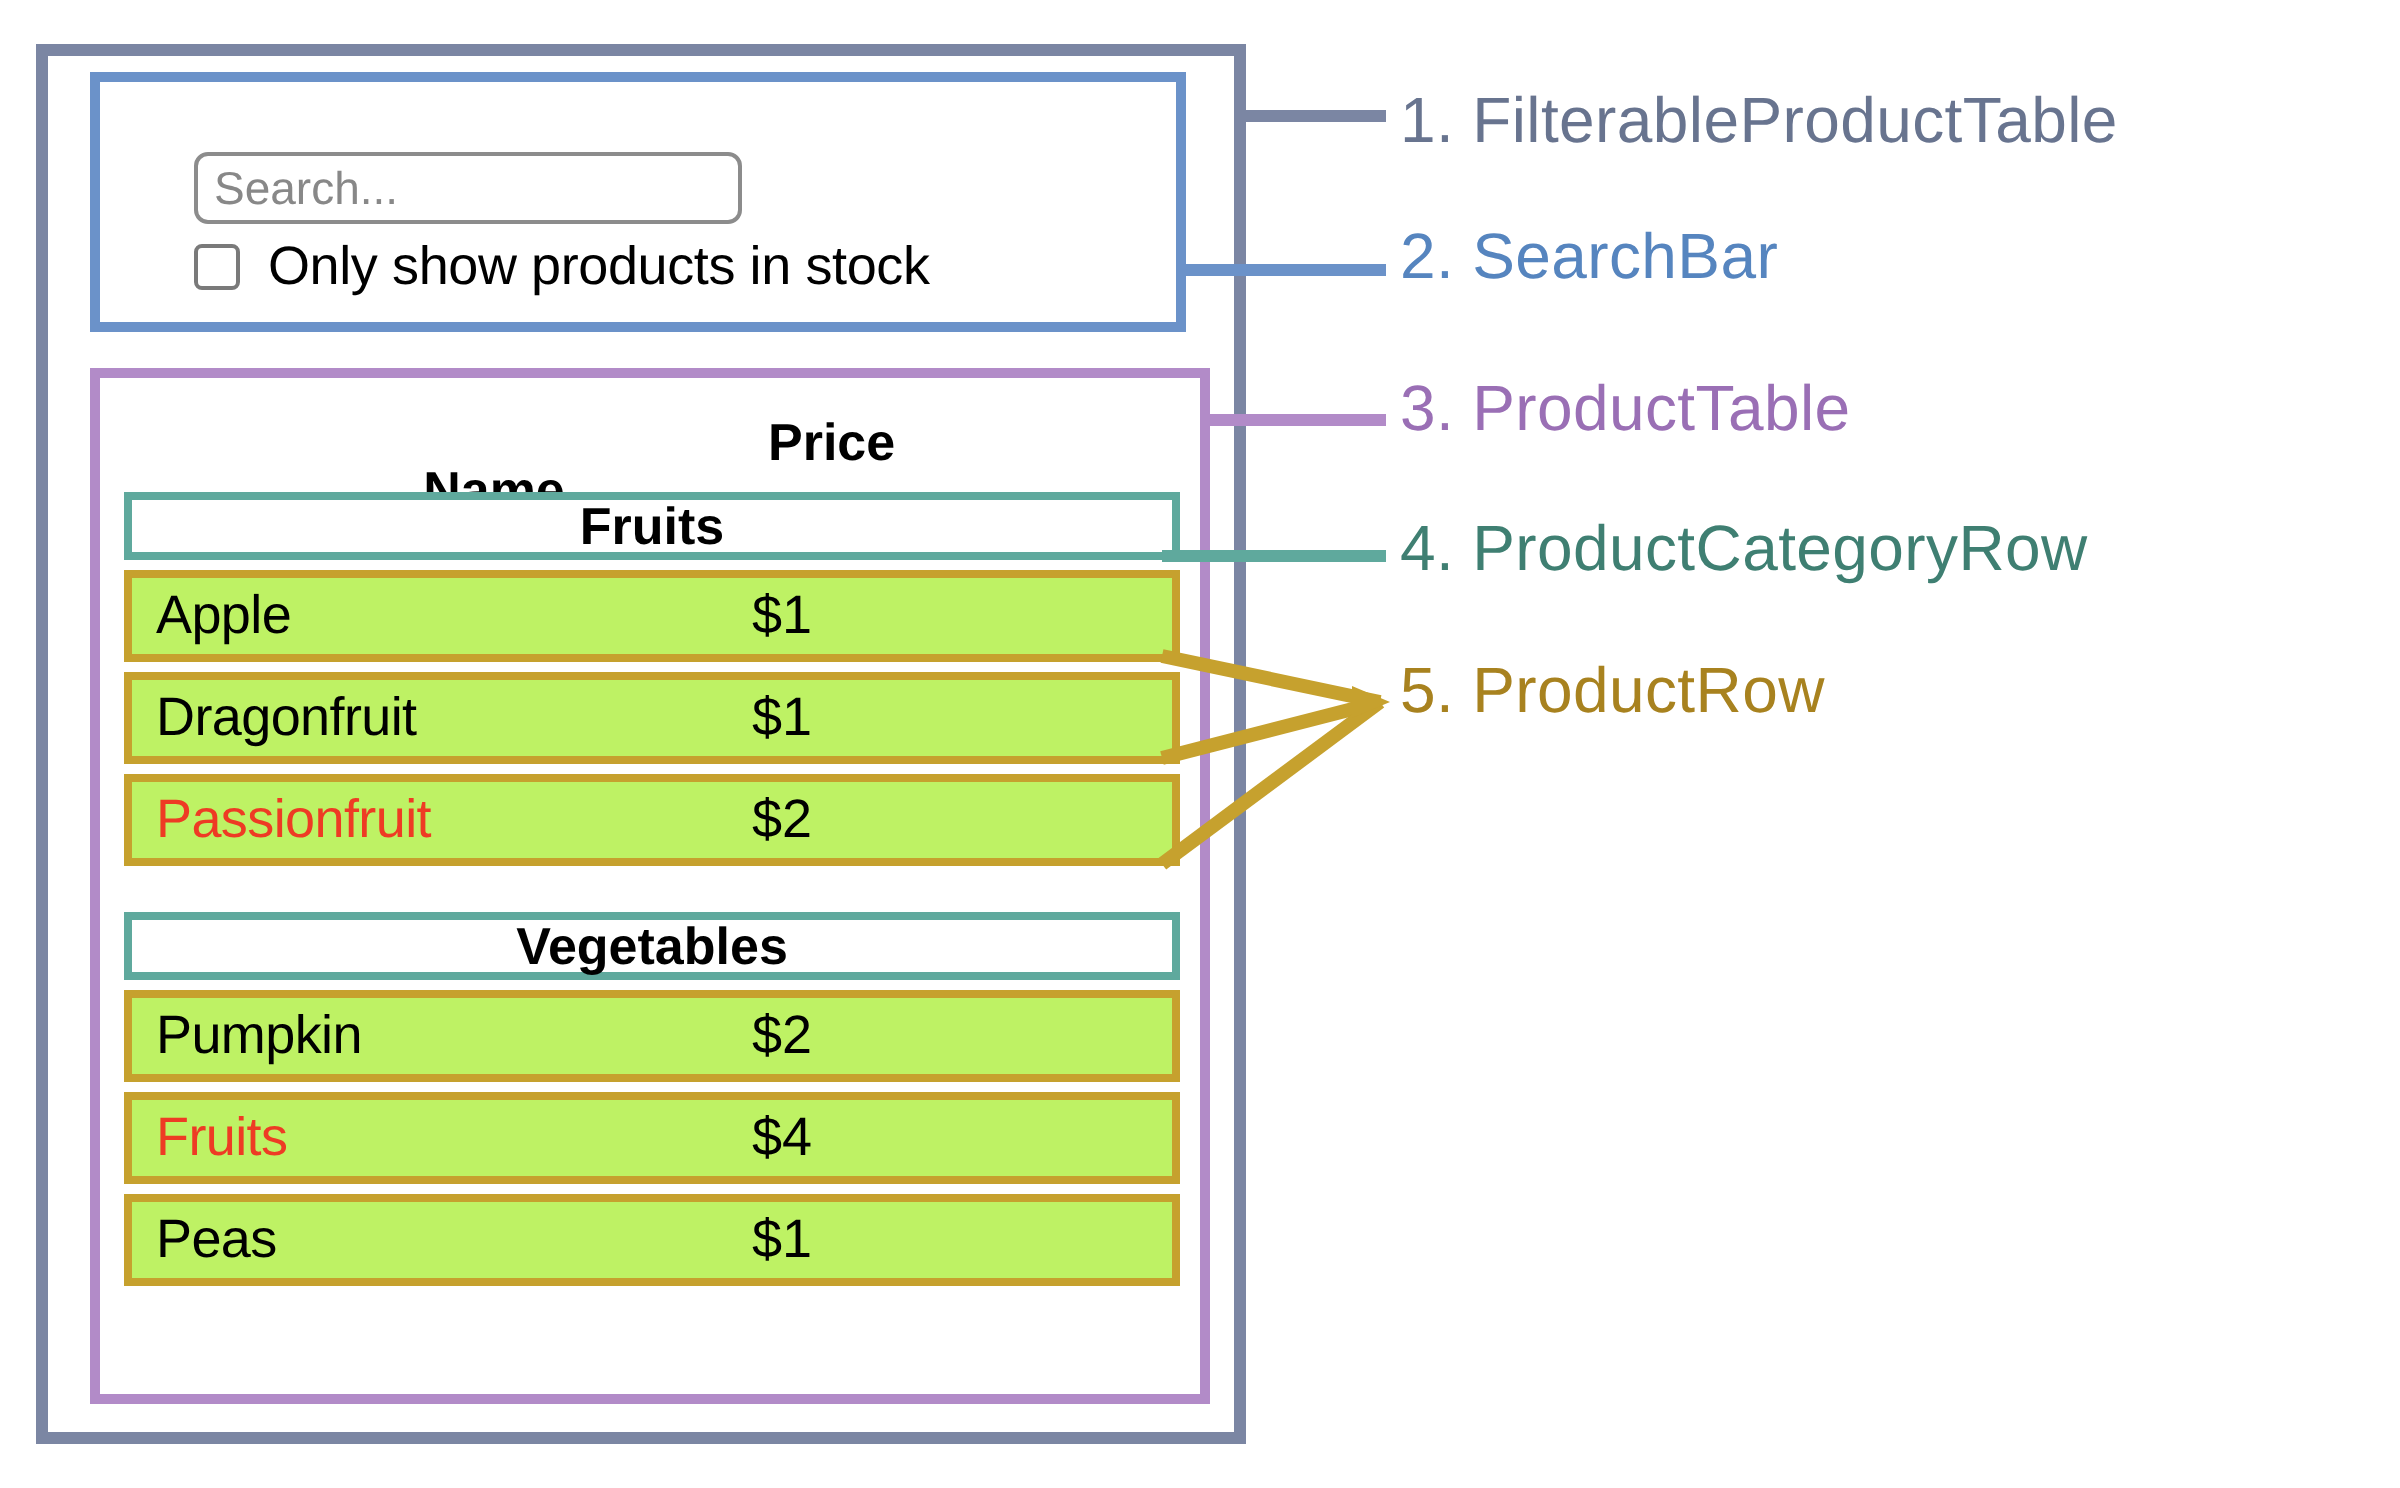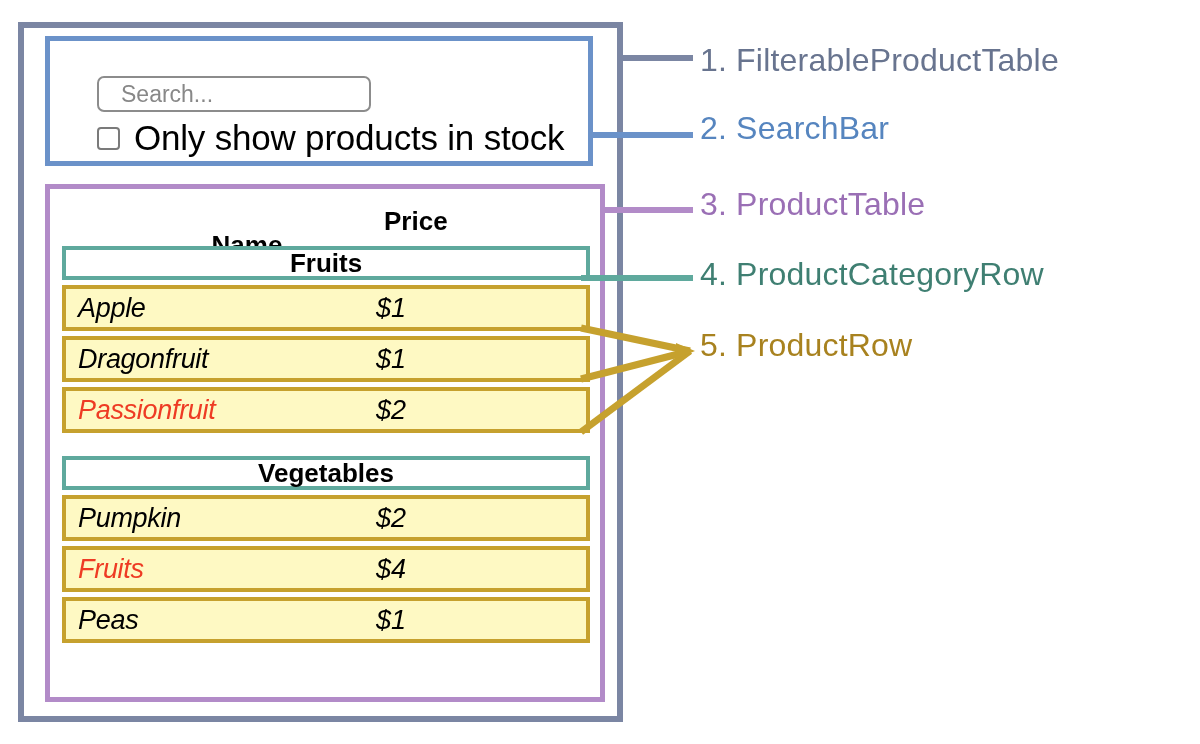--- a/index.html
+++ b/index.html
@@ -51,21 +51,21 @@
     top: 35px;
     width: 274px;
     height: 36px;
     border: 2px solid #8c8c8c;
     border-radius: 7px;
     box-sizing: border-box;
     background: #ffffff;
     font-family: "Liberation Sans", sans-serif;
     font-size: 23px;
     color: #222222;
-    padding: 0 22px;
+    padding: 0 8px;
     line-height: 32px;
     outline: none;
   }
   .search-input::placeholder {
     color: #888888;
     opacity: 1;
   }
   .stock-row {
     position: absolute;
     left: 47px;
@@ -77,21 +77,21 @@
   .stock-checkbox {
     width: 23px;
     height: 23px;
     border: 2px solid #7a7a7a;
     border-radius: 4px;
     box-sizing: border-box;
     background: #ffffff;
     flex: 0 0 auto;
   }
   .stock-label {
-    font-size: 35px;
+    font-size: 27px;
     color: #000000;
     white-space: nowrap;
     letter-spacing: -0.2px;
   }
 
   
   .product-table {
     position: absolute;
     left: 45px;
     top: 184px;
@@ -151,24 +151,23 @@
   .category-row .cat-label {
     font-size: 26px;
     font-weight: bold;
     color: #000000;
   }
 
   .product-row {
     height: 46px;
     border: 4px solid #c6a12e;
     box-sizing: border-box;
-    background: #fef9c3;
+    background: #bef264;
     position: relative;
     margin-bottom: 5px;
-    font-style: italic;
   }
   .product-row .p-name {
     position: absolute;
     left: 12px;
     top: 50%;
     transform: translateY(-50%);
     font-size: 27px;
     color: #000000;
     letter-spacing: -0.3px;
   }

